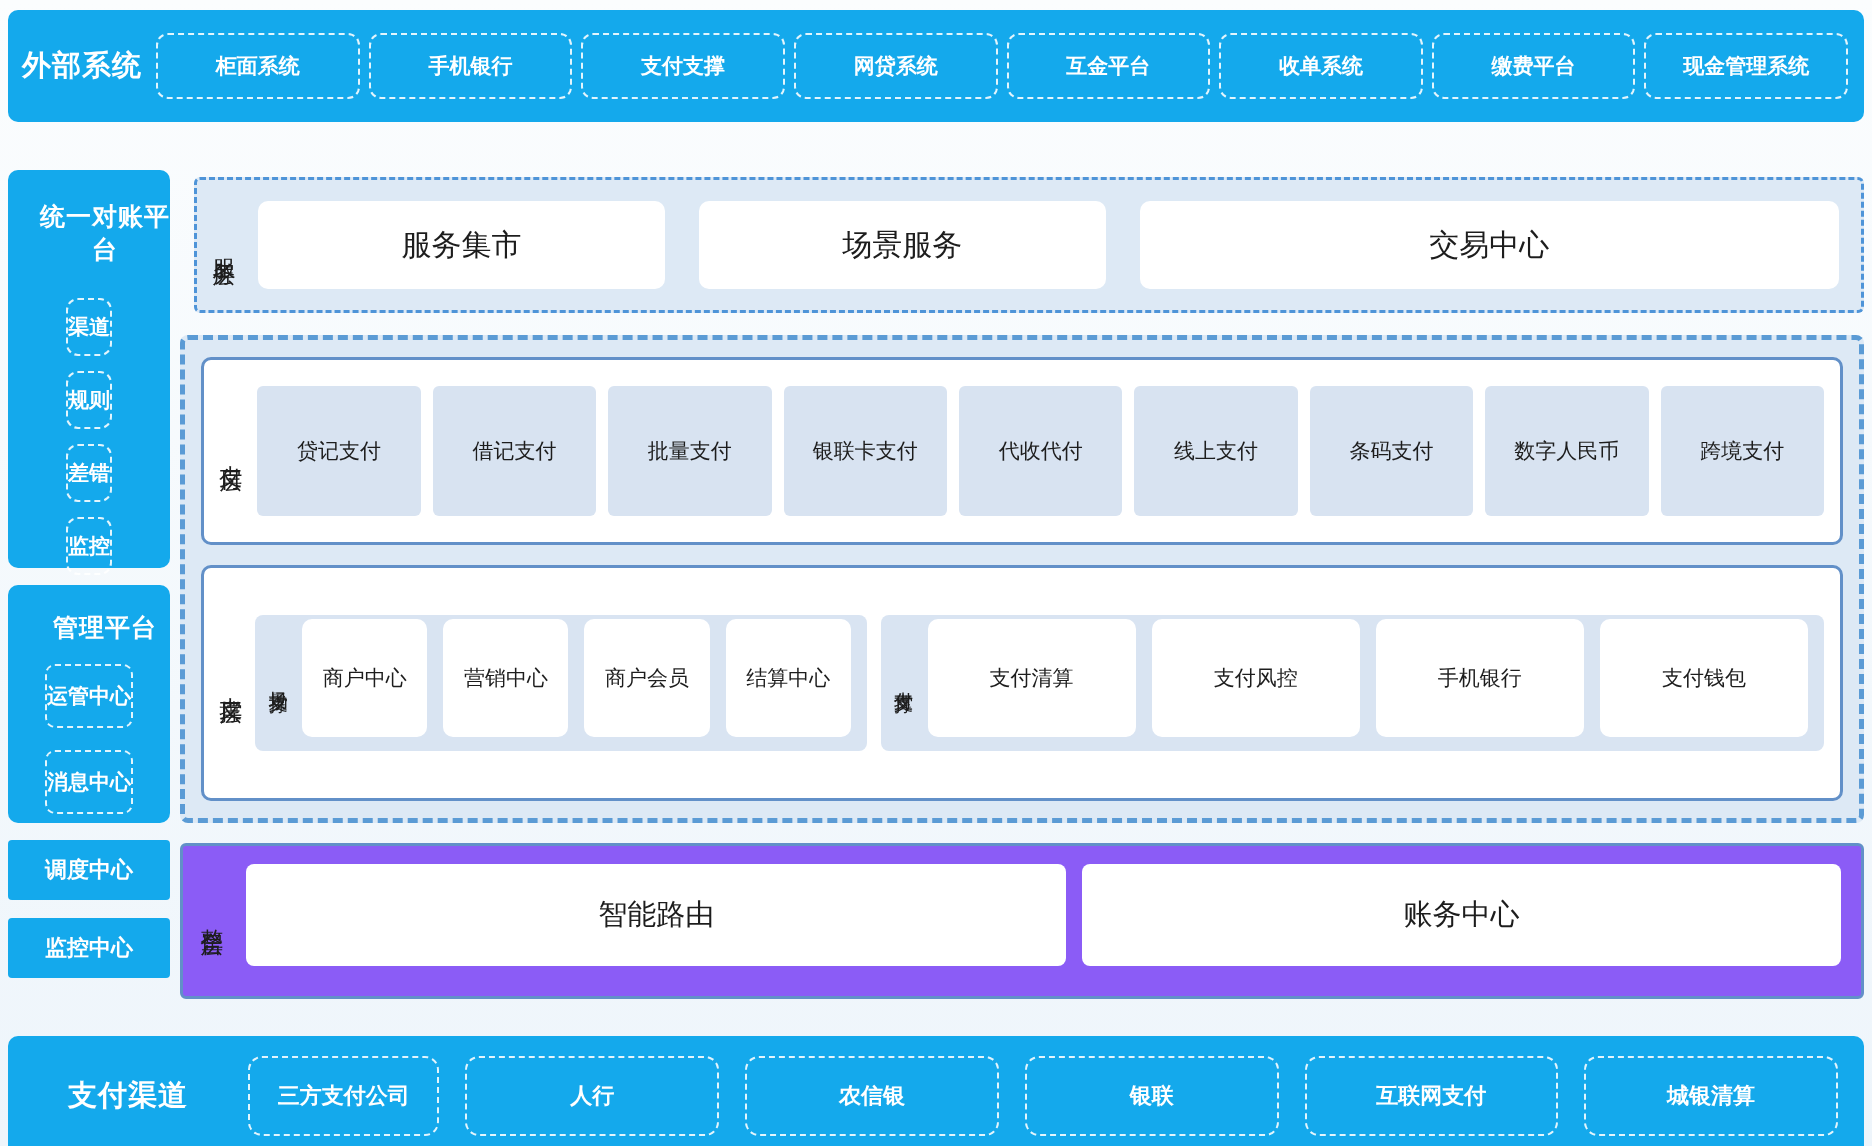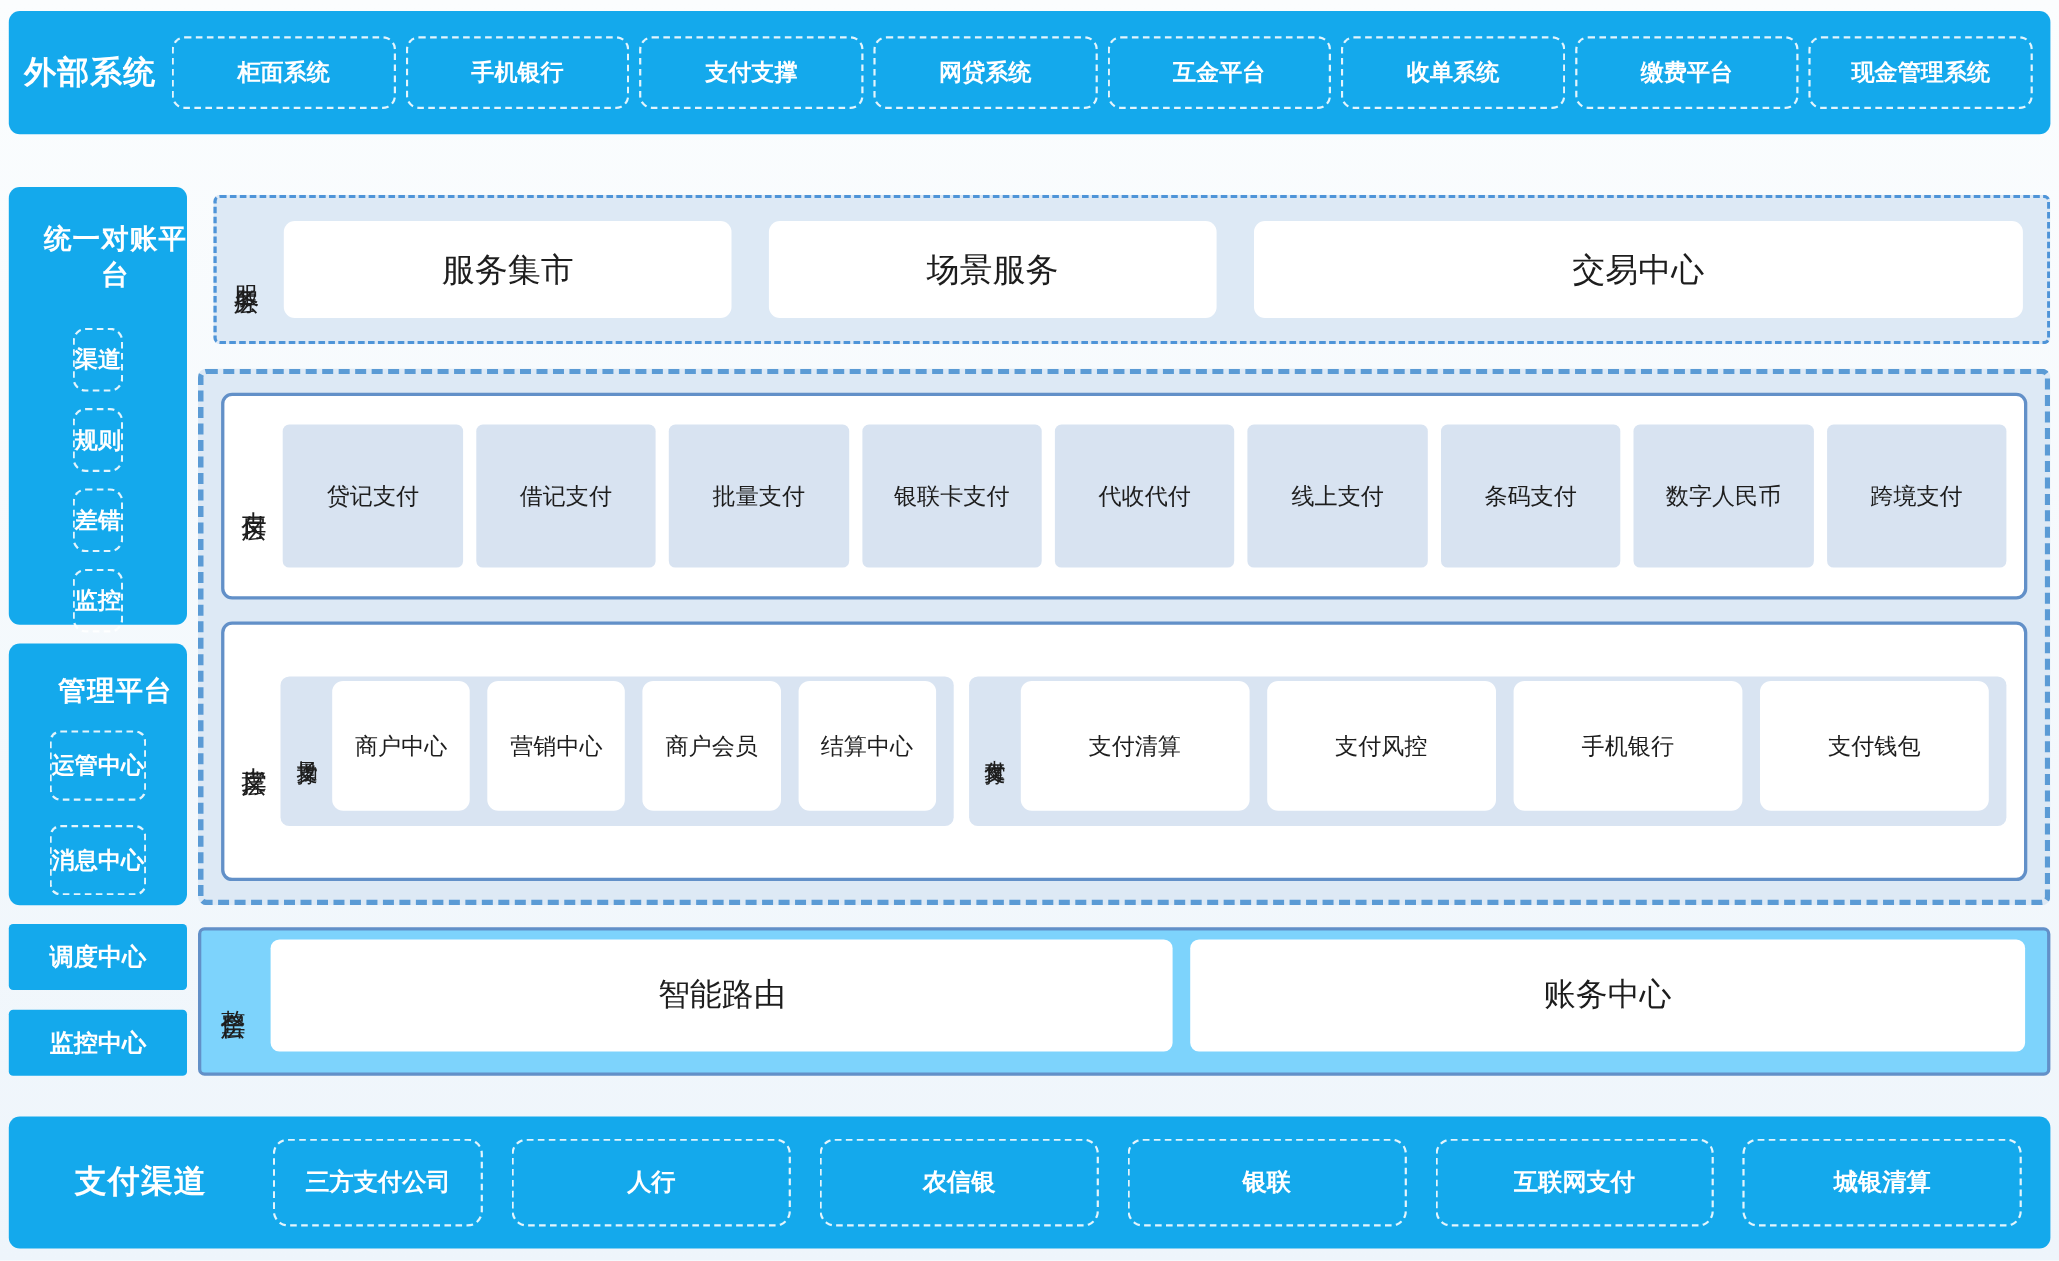--- a/index.html
+++ b/index.html
@@ -79,22 +79,22 @@
   .sub-panel { background:#d9e4f2; border-radius:8px; display:flex; align-items:center;
                padding:4px 16px 14px 12px; gap:14px; }
   .sub-panel .vlabel { font-size:19px; letter-spacing:1px; }
   .sub-panel.scene { flex:615; }
   .sub-panel.pay   { flex:965; }
   .sub-boxes { flex:1; display:flex; gap:16px; }
   .sub-box { flex:1; height:118px; border-radius:10px; font-size:21px; }
 
   
   .integration-panel {
-    margin-top:20px; height:135px;
-    border:3px solid #6290c8; border-radius:6px; background:#7dd3fc;
+    margin-top:20px; height:156px;
+    border:3px solid #6290c8; border-radius:6px; background:#8b5cf6;
     display:flex; align-items:center; padding:0 20px 12px 16px; gap:22px;
   }
   .int-boxes { flex:1; display:flex; gap:16px; }
   .int-box { flex:1; height:102px; border-radius:8px; font-size:29px; }
   .int-box:first-child { flex:1.08; }
 
   
   .bottombar { margin-top:37px; height:120px; padding-right:20px; }
   .bottombar .bar-title { width:240px; }
   .bottombar .bar-items { gap:26px; padding-right:6px; }

